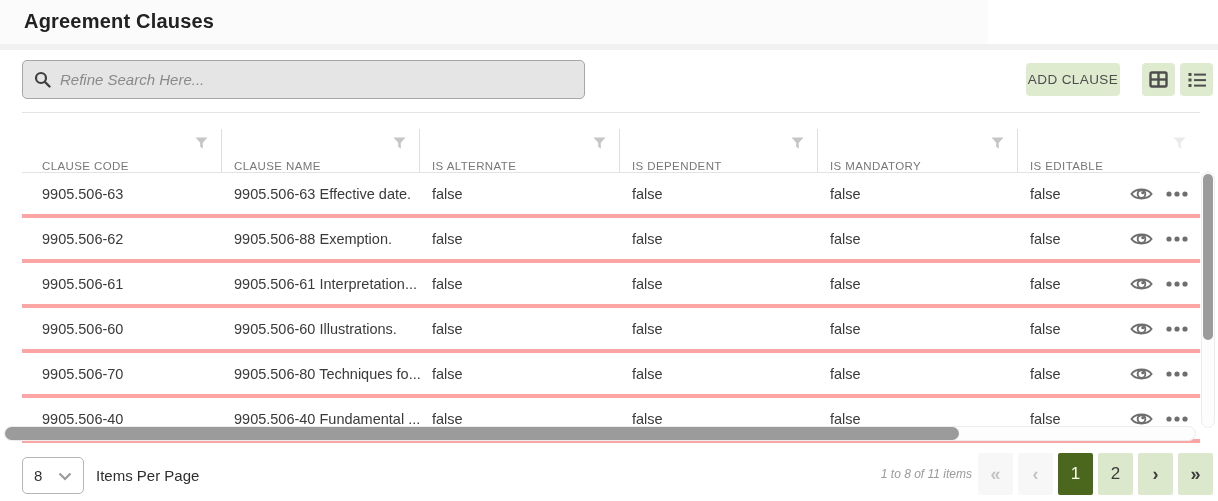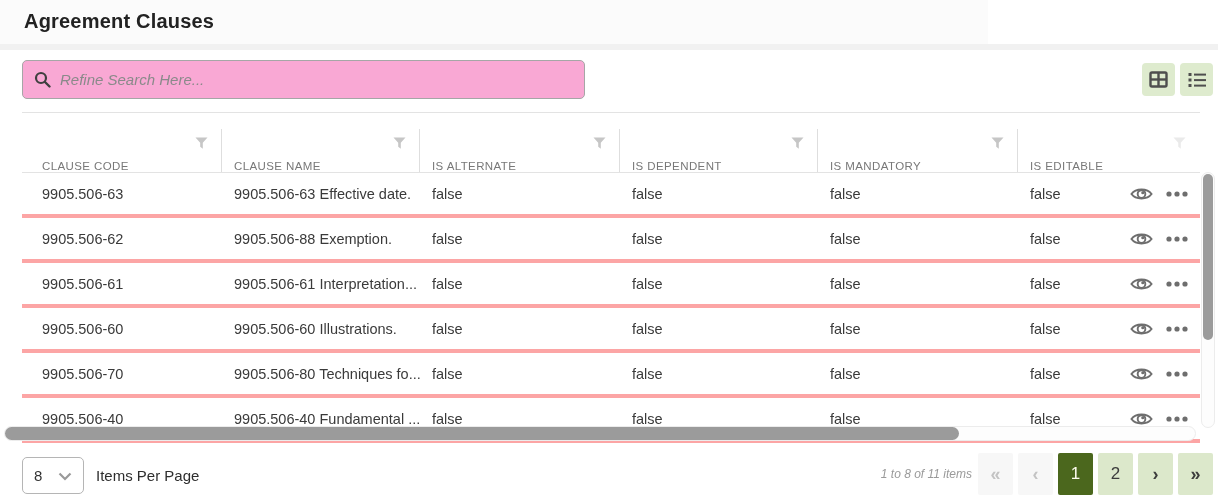--- a/index.html
+++ b/index.html
@@ -17,21 +17,21 @@
     position:absolute; left:0; top:44px; width:1218px; height:6px;
     background:#f1f1f1;
   }
   .page-title {
     position:absolute; left:24px; top:10px; font-size:20px; font-weight:bold;
     color:#222222; letter-spacing:0.2px;
   }
   
   .search-box {
     position:absolute; left:22px; top:60px; width:563px; height:39px;
-    border:1px solid #a6a6a6; border-radius:5px; background:#f9a8d4;
+    border:1px solid #a6a6a6; border-radius:5px; background:#e5e5e5;
     display:flex; align-items:center; padding:16px 11px;
   }
   .search-box .mag { flex:0 0 auto; display:flex; margin-right:9px; }
   .search-box input {
     border:none; outline:none; flex:1; font-size:15px; color:#333;
     font-family:"Liberation Sans", sans-serif; background:transparent;
   }
   .search-box input::placeholder { color:#8a8a8a; font-style:italic; opacity:1; }
   .btn {
     position:absolute; top:63px; height:33px; border:none; border-radius:4px;
@@ -129,20 +129,21 @@
   <div class="search-box">
     <span class="mag">
       <svg width="17" height="17" viewBox="0 0 17 17">
           <circle cx="7" cy="7" r="5" fill="none" stroke="#3f3f3f" stroke-width="2.2"></circle>
           <line x1="11" y1="11" x2="15.5" y2="15.5" stroke="#3f3f3f" stroke-width="2.4" stroke-linecap="round"></line>
         </svg>
     </span>
     <input type="text" placeholder="Refine Search Here..." style="">
   </div>
 
+  <button class="btn add-btn">ADD CLAUSE</button>
 
   <button class="btn grid-btn">
     <svg width="19" height="17" viewBox="0 0 19 17">
         <rect x="1.5" y="1.5" width="16" height="14" rx="1.5" fill="none" stroke="#4e4e4e" stroke-width="2.4"></rect>
         <line x1="1.5" y1="8.5" x2="17.5" y2="8.5" stroke="#4e4e4e" stroke-width="2.4"></line>
         <line x1="9.5" y1="1.5" x2="9.5" y2="15.5" stroke="#4e4e4e" stroke-width="2.4"></line>
       </svg>
   </button>
 
   <button class="btn list-btn">

